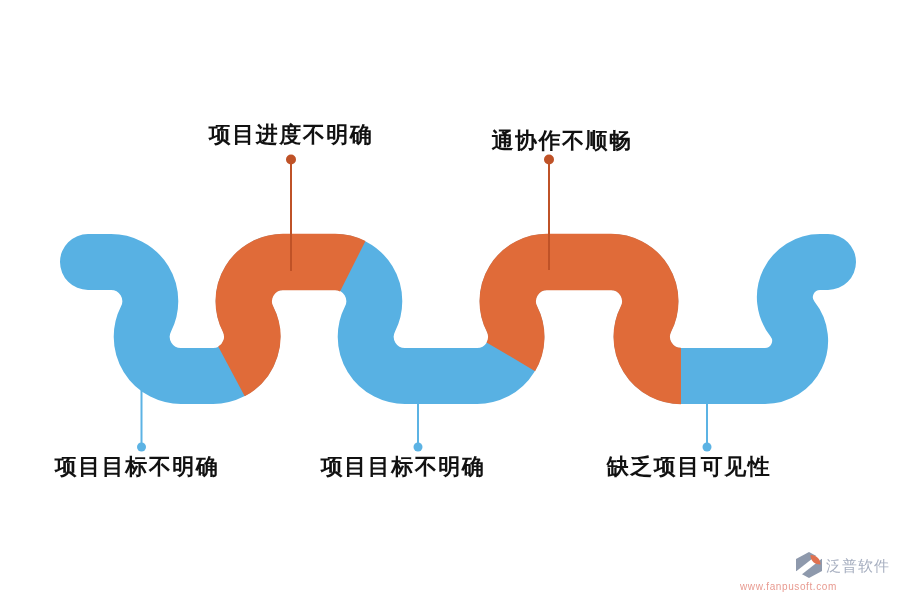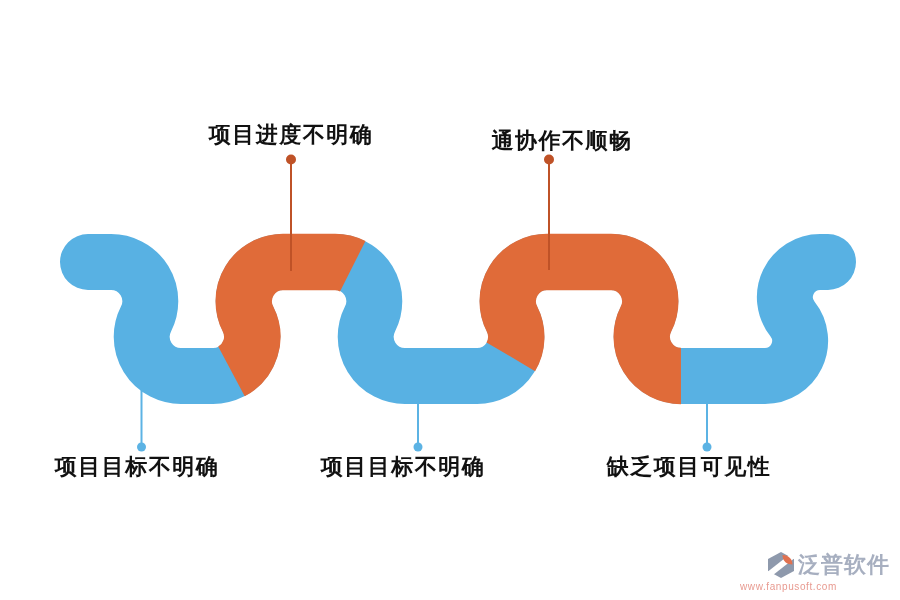--- a/index.html
+++ b/index.html
@@ -12,21 +12,21 @@
     position:absolute;transform:translate(-50%,-50%);
     font-size:22px;font-weight:bold;color:#111111;
     white-space:nowrap;letter-spacing:1.5px;
   }
   .watermark{
     position:absolute;left:740px;top:551px;width:150px;
     display:flex;flex-direction:column;align-items:flex-start;
     line-height:1;user-select:none;
   }
   .wm-row{display:flex;align-items:center;justify-content:flex-end;width:100%;}
-  .wm-brand{font-size:22px;font-weight:bold;letter-spacing:1px;margin-left:2px;}
+  .wm-brand{font-size:15px;font-weight:normal;letter-spacing:1px;margin-left:2px;}
   .wm-url{font-size:10px;letter-spacing:0.6px;margin-top:3px;width:100%;text-align:left;}
 </style>
 </head>
 <body>
 
 <div class="stage">
 
   <svg class="wave" width="900" height="600" viewBox="0 0 900 600">
 
     <g>

